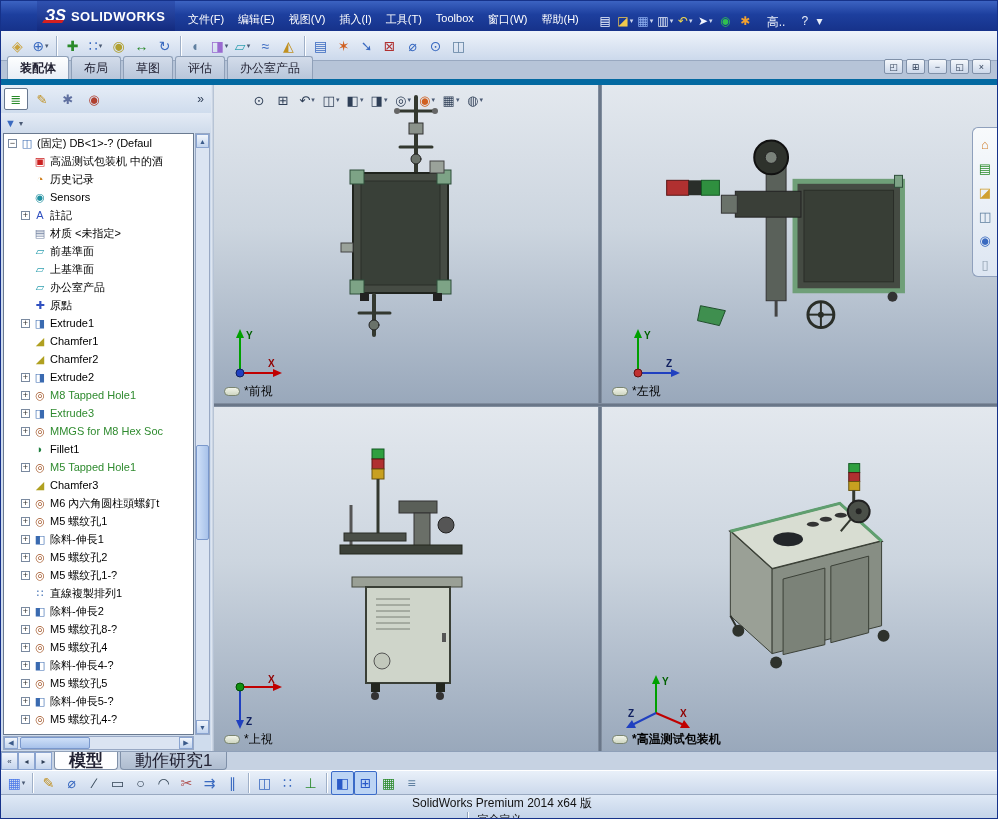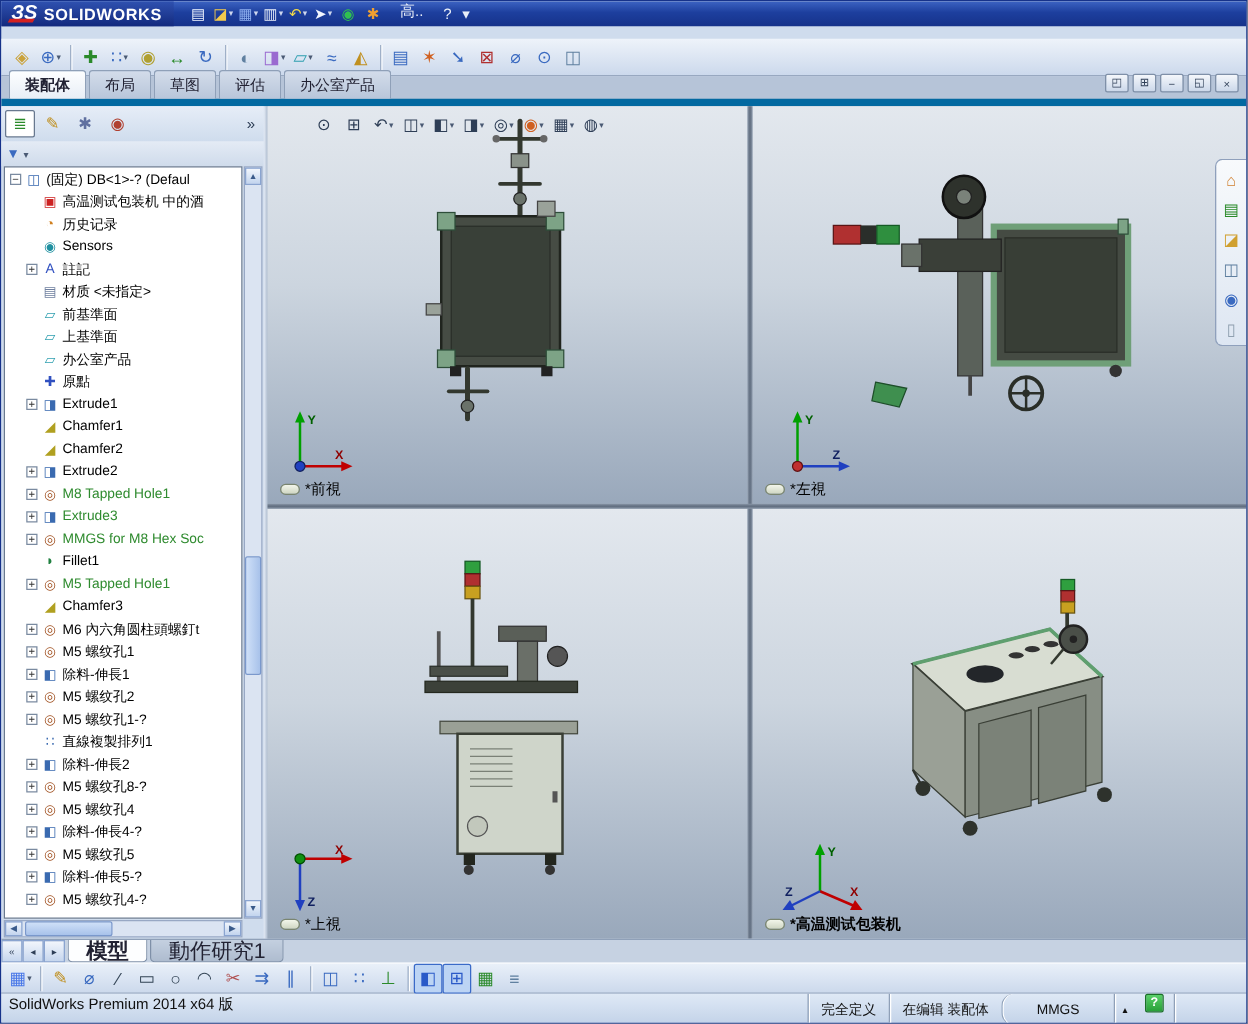--- a/index.html
+++ b/index.html
@@ -3,23 +3,23 @@
 <meta charset="utf-8">
 <style>
   * { margin:0; padding:0; box-sizing:border-box; }
   html,body { background:#666; }
   .app{
     position:relative; width:998px; height:819px; overflow:hidden;
     font-family:"Liberation Sans","DejaVu Sans",sans-serif;
     background:#cfdced; border:1px solid #16328a;
   }
   
-  .titlebar{ position:absolute; left:0; top:0; width:100%; height:20px;
+  .titlebar{ position:absolute; left:0; top:0; width:100%; height:30px;
     background:linear-gradient(#3c63c2,#1d3f9e 45%,#16328a);
-    display:flex; align-items:flex-start; color:#fff; }
+    display:flex; align-items:flex-end; color:#fff;padding-left:36px; }
   .brand{ width:138px; height:100%; display:flex; align-items:center; gap:5px;
     padding-left:8px; background:linear-gradient(#2f51b0,#132a7e); }
   .brand-mark{ font-weight:bold; font-style:italic; font-size:16px; color:#fff; position:relative; }
   .brand-mark::after{ content:""; position:absolute; left:-2px; bottom:2px; width:20px; height:3px;
     background:#d42020; transform:skewX(-30deg); }
   .brand-text{ font-weight:bold; font-size:13px; letter-spacing:.5px; }
   .menubar{ display:flex; margin-left:6px; }
   .menu-item{ font-size:11px; padding:4px 7px; cursor:default; }
   .quickbar{ display:flex; align-items:center; gap:1px; margin-left:10px; }
   .qbtn{ height:20px; min-width:19px; display:flex; align-items:center; justify-content:center;
@@ -125,21 +125,21 @@
   .btab{ font-size:17px; padding:2px 14px; color:#223; display:flex; align-items:center;
     border:1px solid #7f90a8; border-top:none; border-radius:0 0 4px 4px; margin-left:2px;
     background:linear-gradient(#c4d0e0,#aebccf); }
   .btab.active{ background:#fdfeff; font-weight:bold; }
   
   .sketchbar{ position:absolute; left:0; top:769px; width:100%; height:25px;
     background:linear-gradient(#e9f0f9,#ccd9ec); border-top:1px solid #fff;
     border-bottom:1px solid #98a8c0; display:flex; align-items:center; padding-left:4px; }
   
   .statusbar{ position:absolute; left:0; top:794px; width:100%; height:25px;
-    background:linear-gradient(#dfe9f6,#c2d2e8); display:flex; font-size:11px; color:#111; }
+    background:linear-gradient(#dfe9f6,#c2d2e8); display:flex; align-items:center; font-size:11px; color:#111;flex-direction:column; }
   .st-left{ padding-left:6px; font-size:12px; }
   .st-spacer{ flex:1; }
   .st-cell{ height:100%; display:flex; align-items:center; justify-content:center;
     border-left:1px solid #8fa0b8; box-shadow:inset 1px 0 0 #fff; padding:0 10px; }
   .st-units{ min-width:90px;border-radius:10px; }
   .st-dd{ font-size:8px; padding:0 6px; }
   .shelp{ width:15px; height:15px; margin:0 8px; background:linear-gradient(#5ad06a,#28a038);
     border:1px solid #1a7028; color:#fff; font-size:10px; font-weight:bold;
     display:flex; align-items:center; justify-content:center; border-radius:2px; }
   .st-end{ width:58px; height:100%; border-left:1px solid #8fa0b8; box-shadow:inset 1px 0 0 #fff; }
@@ -147,20 +147,30 @@
 </head>
 <body>
 
 <div class="app">
 
   <div class="titlebar">
     <div class="brand">
       <span class="brand-mark">ЗS</span>
       <span class="brand-text">SOLIDWORKS</span>
     </div>
+    <div class="menubar" id="menubar">
+        <span class="menu-item">文件(F)</span>
+        <span class="menu-item">编辑(E)</span>
+        <span class="menu-item">视图(V)</span>
+        <span class="menu-item">插入(I)</span>
+        <span class="menu-item">工具(T)</span>
+        <span class="menu-item">Toolbox</span>
+        <span class="menu-item">窗口(W)</span>
+        <span class="menu-item">帮助(H)</span>
+      </div>
     <div class="quickbar" id="quickbar">
         <span class="qbtn">
           <span style="color: rgb(242, 246, 255);">▤</span>
         </span>
         <span class="qbtn">
           <span style="color: rgb(242, 201, 76);">◪</span>
           <span class="dd">▾</span>
         </span>
         <span class="qbtn">
           <span style="color: rgb(143, 176, 240);">▦</span>

